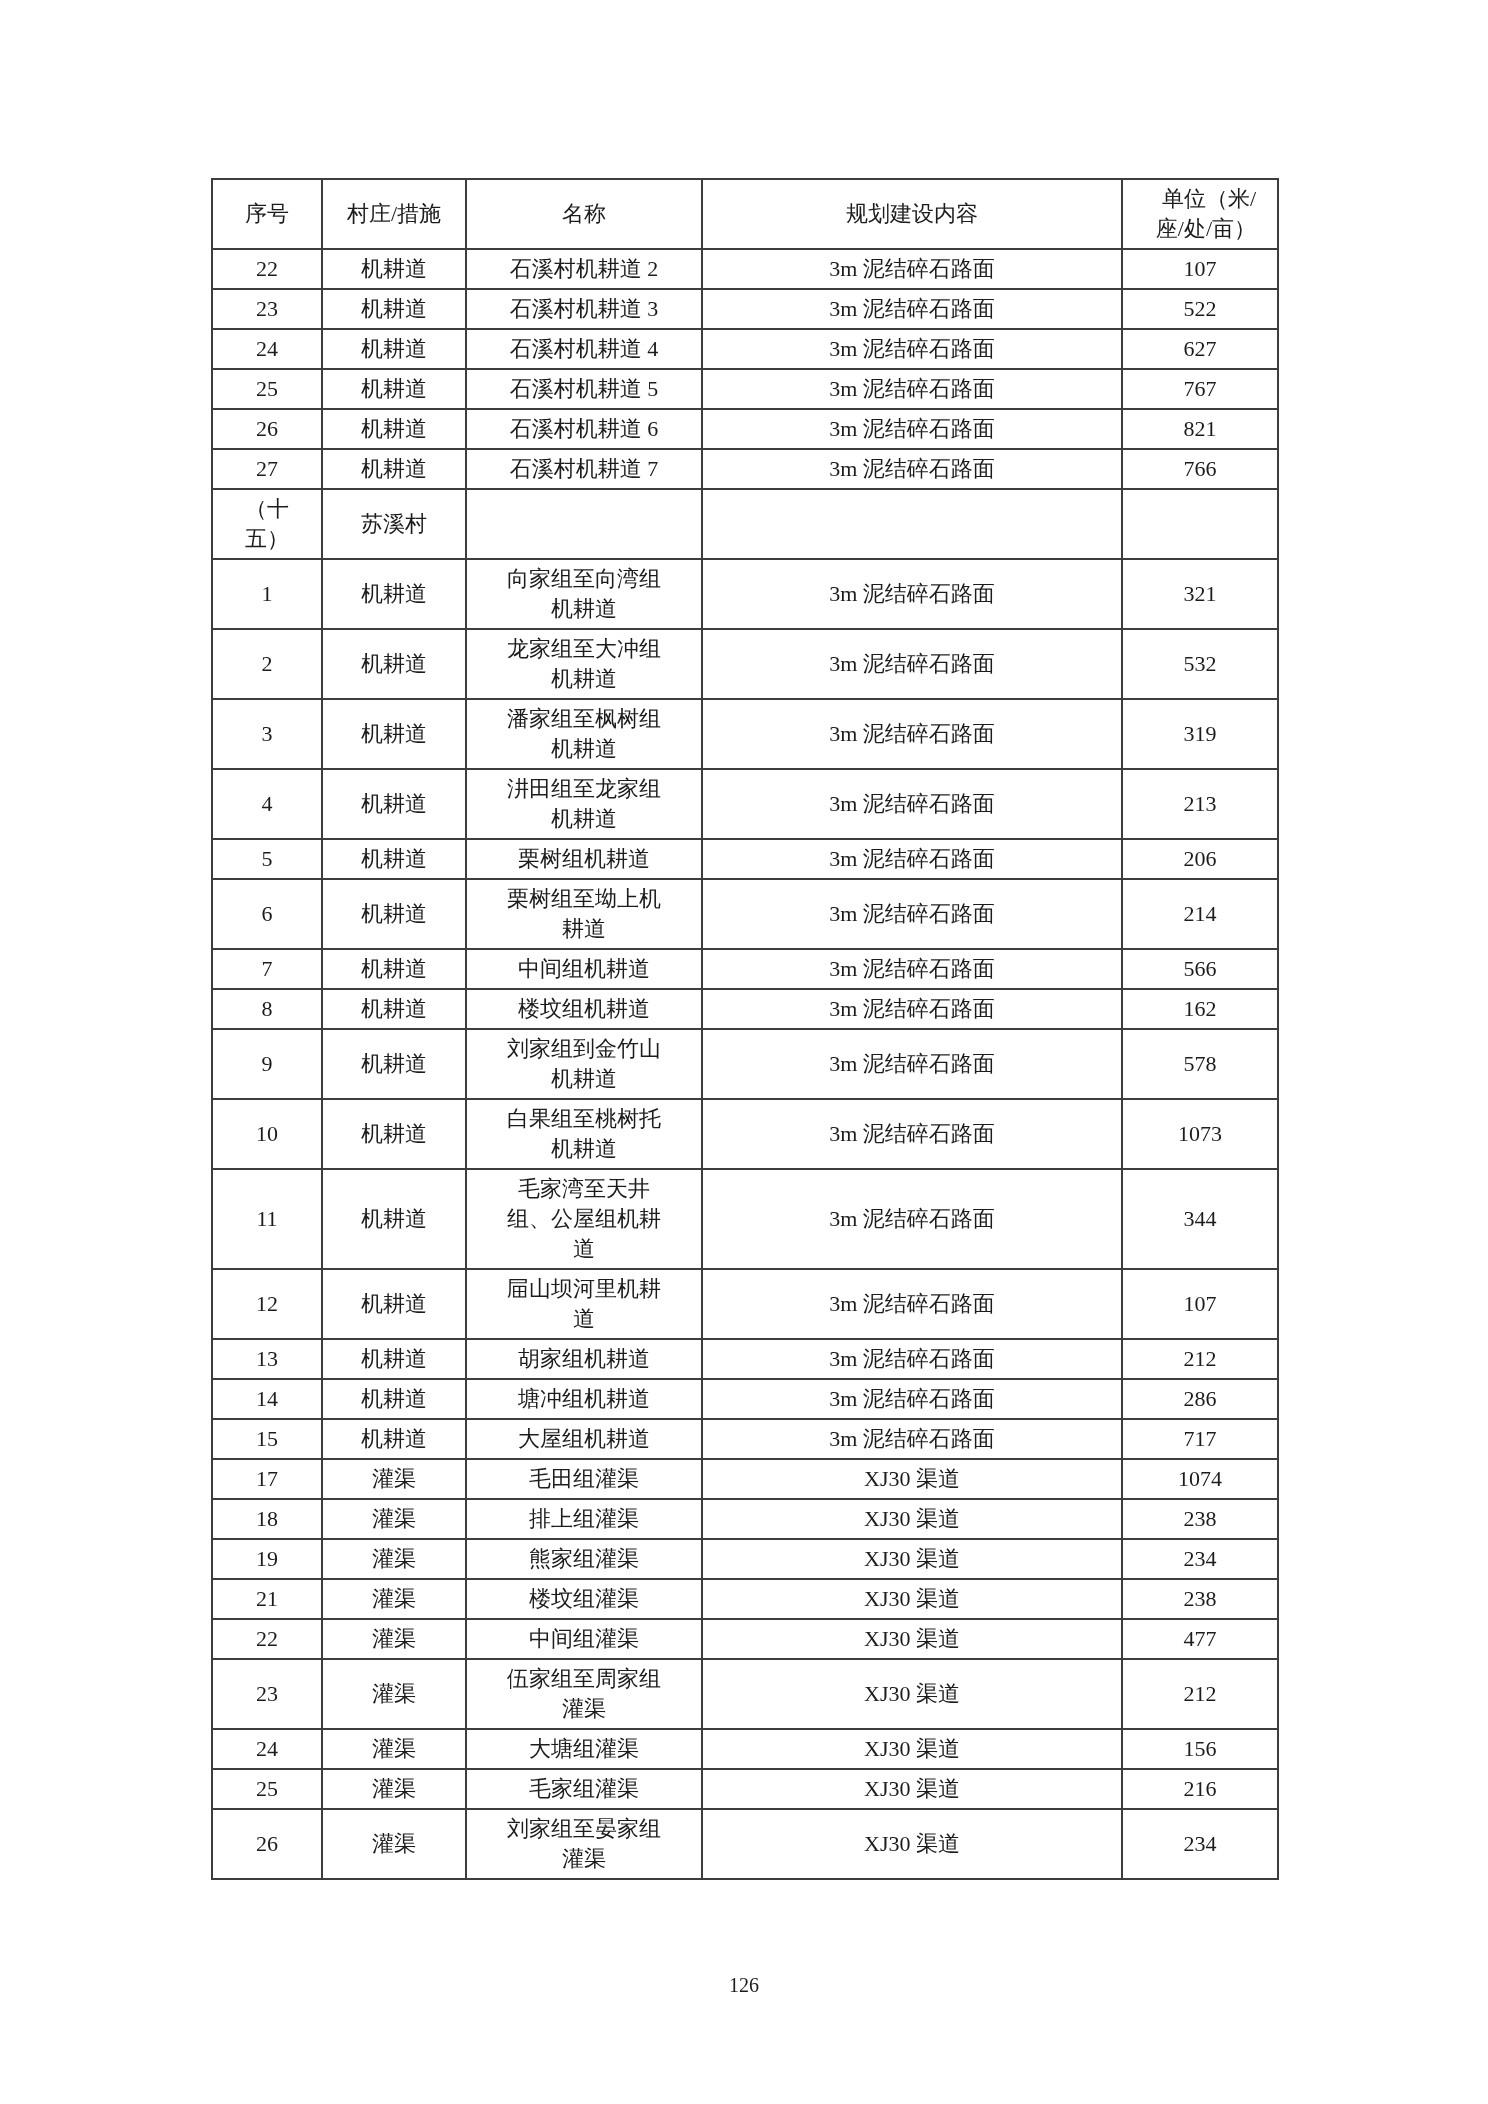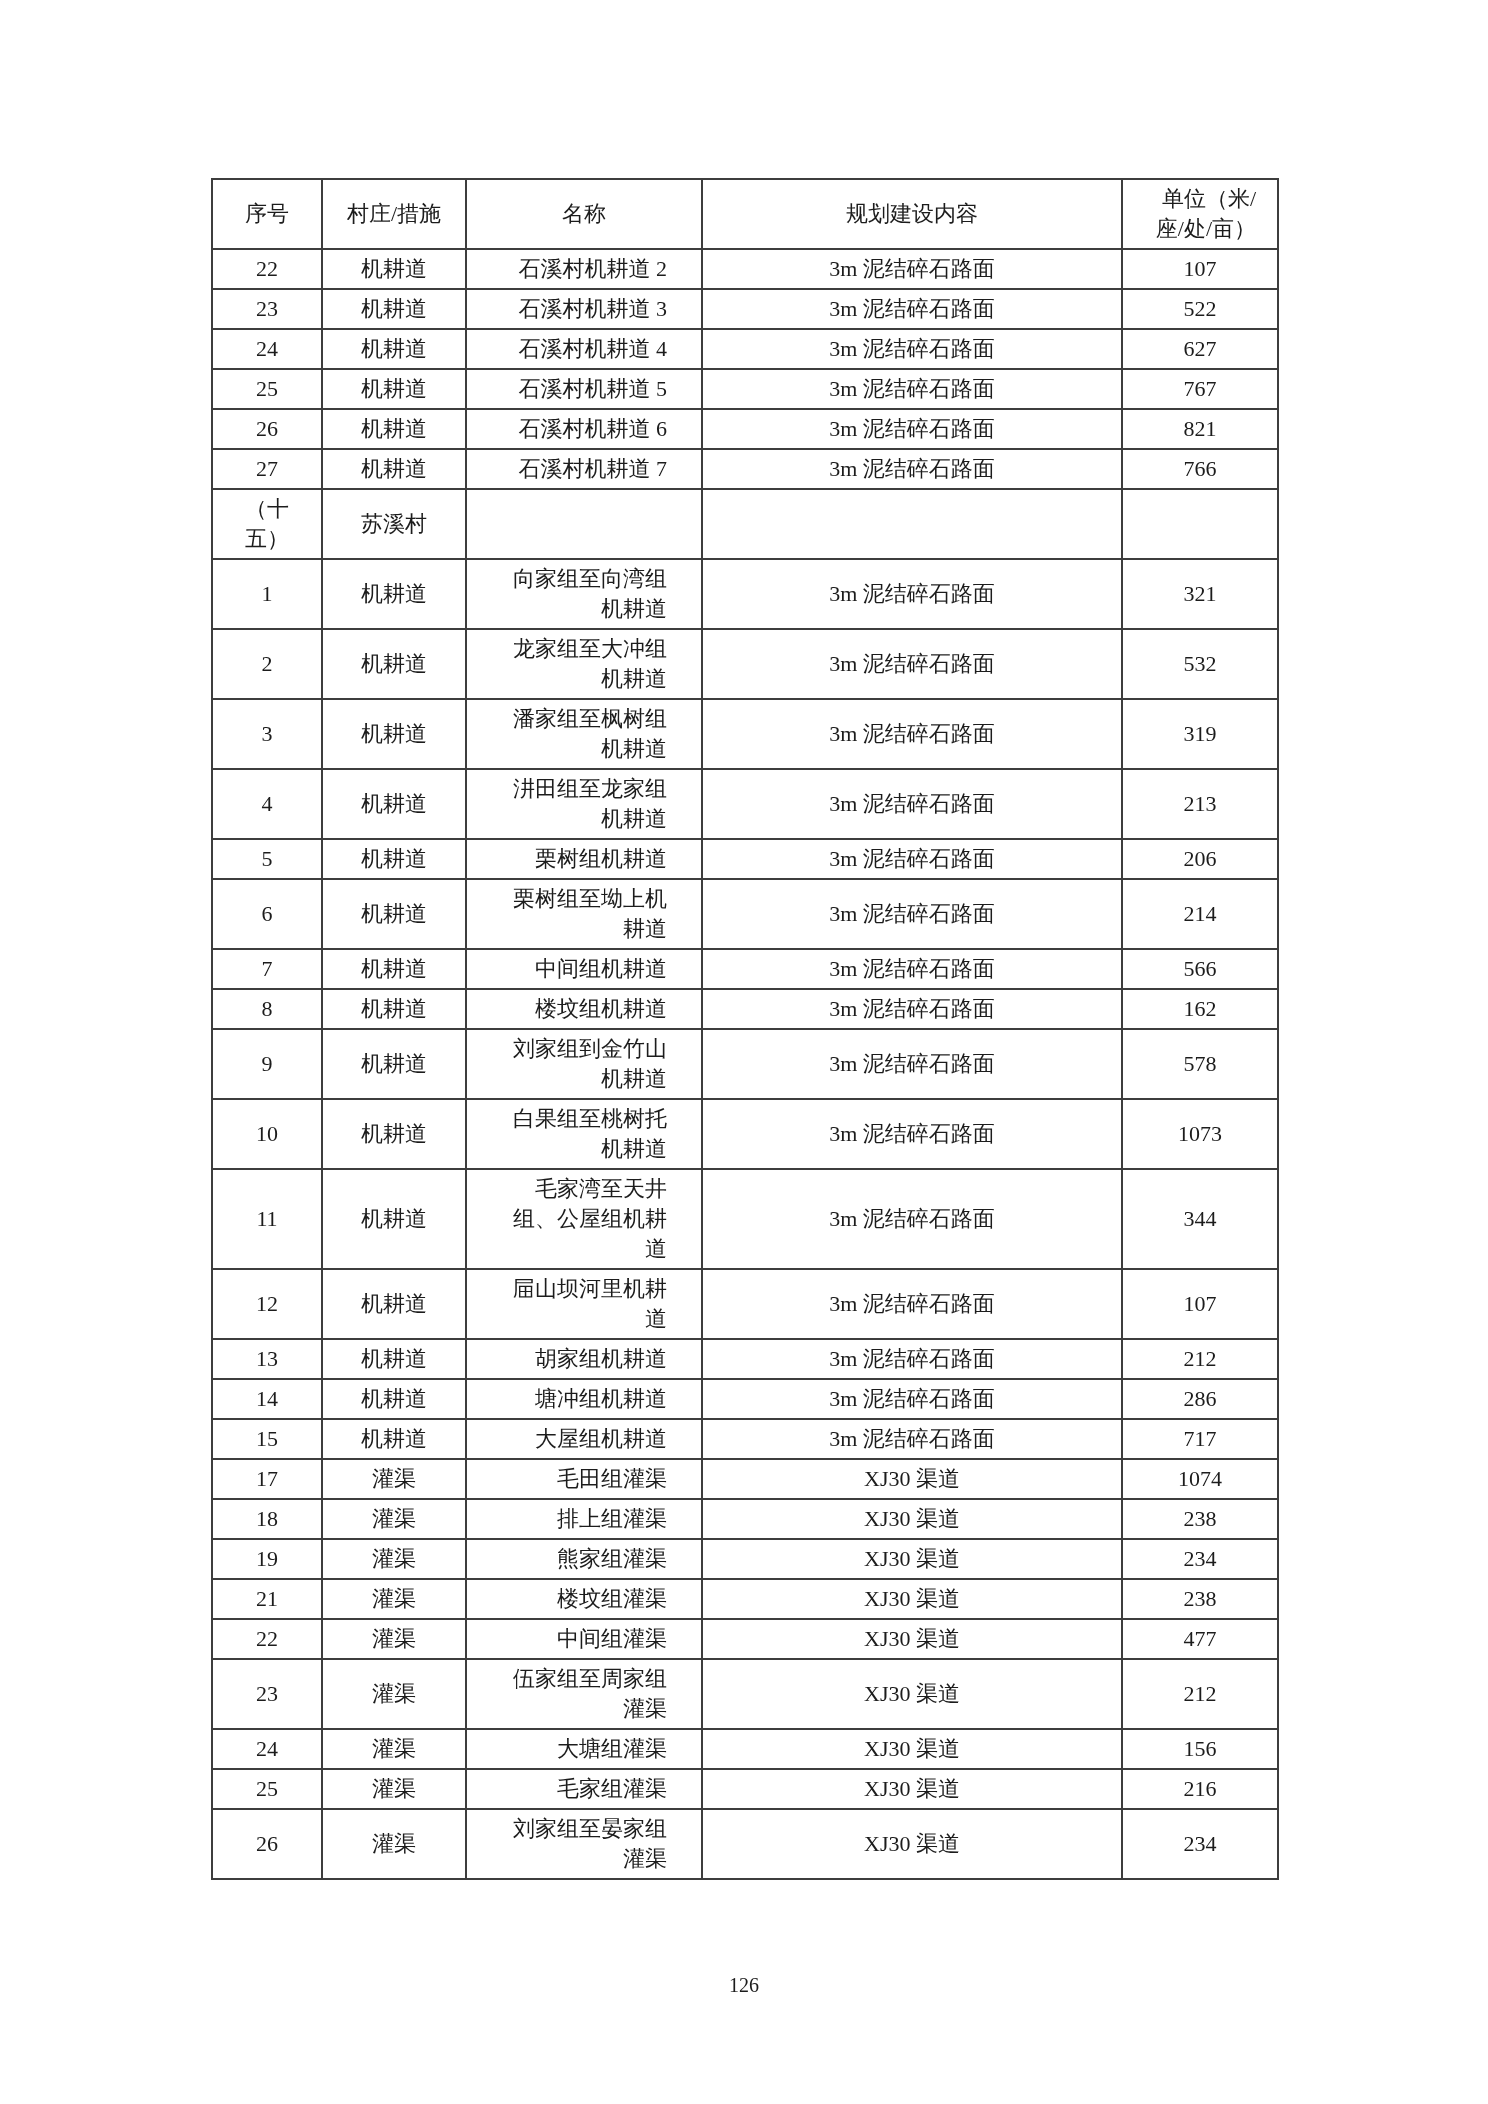--- a/index.html
+++ b/index.html
@@ -43,21 +43,21 @@
     font-weight: normal;
     word-break: normal;
     overflow-wrap: break-word;
   }
   table.doc-table thead th {
     height: 60px;
   }
   
   table.doc-table th.c-value { padding: 4px 21px; text-align: right; }
   table.doc-table td.c-no    { padding: 4px 14px; font-family: Liberation Serif, serif; }
-  table.doc-table td.c-name  { padding: 4px 34px; text-align: right; }
+  table.doc-table td.c-name  { padding: 4px 34px; }
 
   .page-number {
     position: absolute;
     left: 0;
     width: 100%;
     top: 1972px;
     text-align: center;
     font-size: 20px;
     line-height: 26px;
   }

